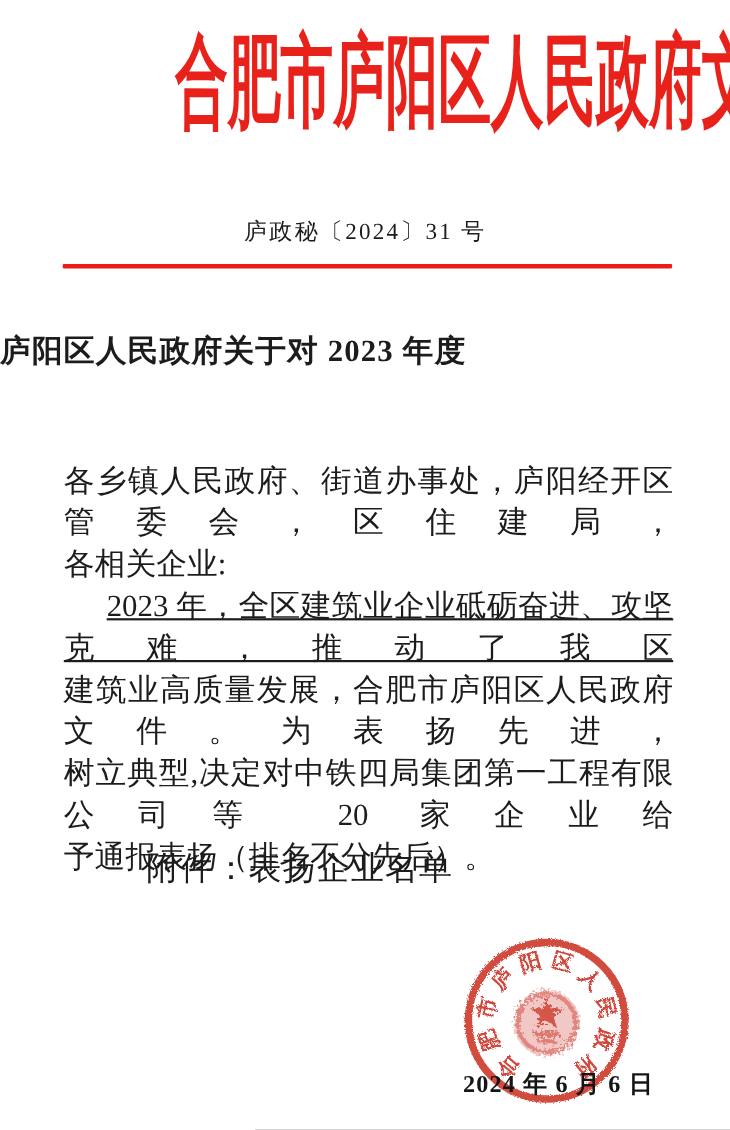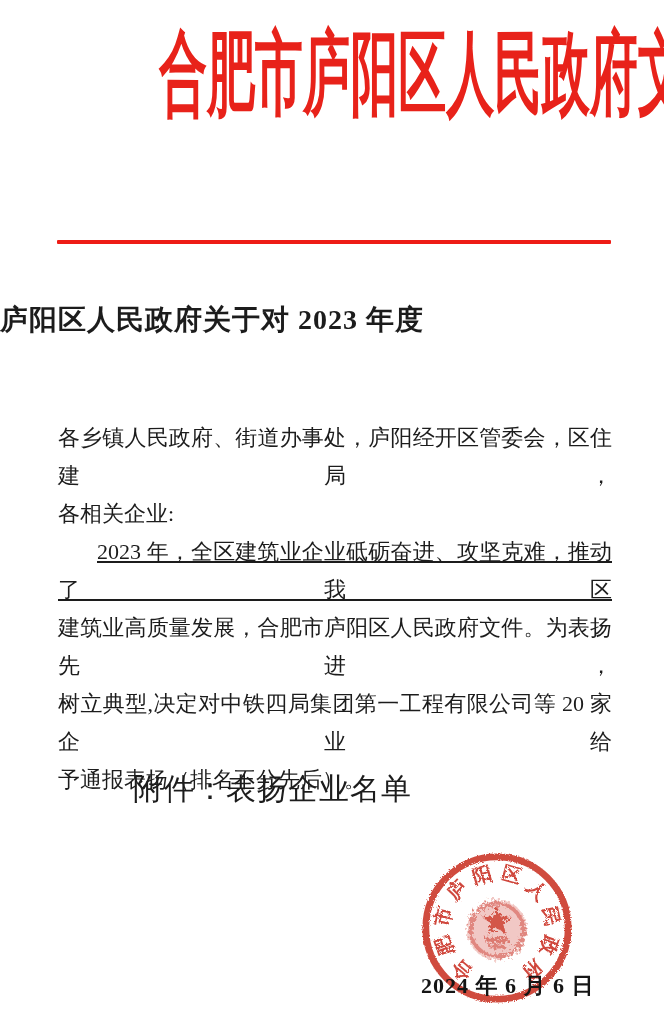--- a/index.html
+++ b/index.html
@@ -51,21 +51,21 @@
     text-align:left;
     font-size:28px;
     font-weight:bold;
     line-height:37px;
     letter-spacing:1px;
   }
   .body-block{
     position:absolute;
     top:419px;left:58px;
     width:554px;
-    font-size:22px;
+    font-size:28px;
     line-height:38px;
   }
   .para{margin:0;padding:0;}
   .line{min-height:38px;}
   .line.fill{text-align:justify;text-align-last:justify;}
   .para-p1 .line:first-child{text-indent:39px;text-decoration:underline;}
   .para-p2{margin-left:40px;}
   .attachment{
     position:absolute;
     top:769px;left:133px;
@@ -94,20 +94,21 @@
     font-weight:bold;
   }
 </style>
 </head>
 <body>
 
 <div class="page">
 
   <div class="red-head">合肥市庐阳区人民政府文件</div>
 
+  <div class="doc-number">庐政秘〔2024〕31 号</div>
 
   <div class="red-rule"></div>
 
   <div class="doc-title">
     <div>庐阳区人民政府关于对 2023 年度</div>
   </div>
 
   <div class="body-block">
     <div class="para para-salutation">
         <div class="line fill">各乡镇人民政府、街道办事处，庐阳经开区管委会，区住建局，</div>

